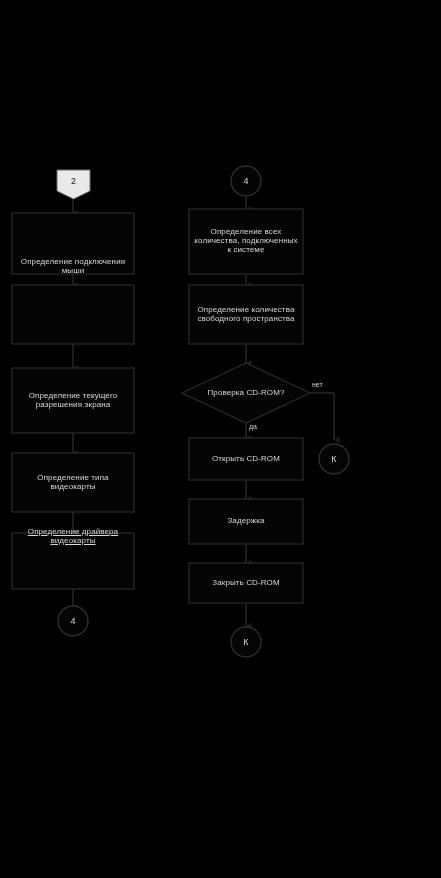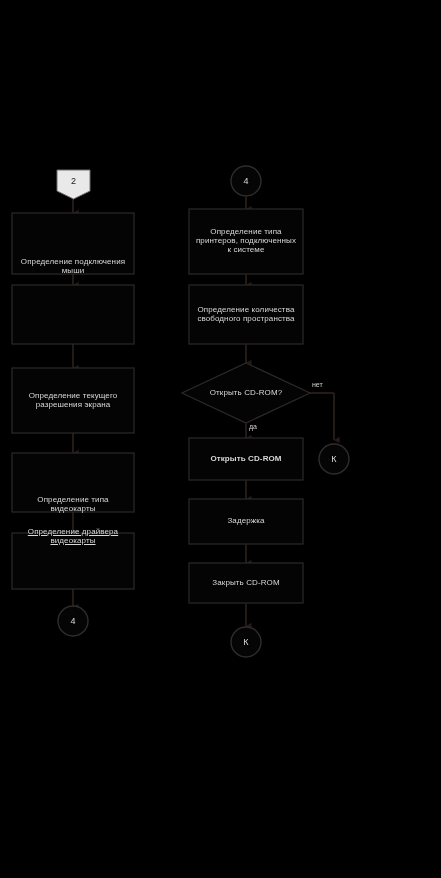--- a/index.html
+++ b/index.html
@@ -101,36 +101,36 @@
     <rect x="189" y="563" width="114" height="40" fill="#040404" stroke="#2a2a2a" stroke-width="1.2"></rect>
     <line x1="246" y1="603" x2="246" y2="626" stroke="#241a16" stroke-width="2" marker-end="url(#ah)"></line>
 
     <circle cx="246" cy="642" r="15" fill="#050505" stroke="#2e2e2e" stroke-width="1.4"></circle>
   </svg>
 
   <div class="node-text" style="left:57px; top:170px; width:33px; height:22px; font-size:9px; color:#1a1a1a;">2</div>
 
   <div class="node-text" style="left:12px; top:213px; width:122px; height:61px;margin-top:23px;">Определение подключения мыши</div>
   <div class="node-text" style="left:12px; top:368px; width:122px; height:65px;border-radius:9px;">Определение текущего разрешения экрана</div>
-  <div class="node-text" style="left:12px; top:453px; width:122px; height:59px;margin-top:22px;">Определение типа видеокарты</div>
+  <div class="node-text" style="left:12px; top:453px; width:122px; height:59px;">Определение типа видеокарты</div>
   <div class="node-text" style="left:12px; top:509px; width:122px; height:56px;text-decoration:underline;">Определение драйвера видеокарты</div>
 
   <div class="node-text" style="left:58px; top:606px; width:30px; height:30px; font-size:9px;">4</div>
 
   <div class="node-text" style="left:231px; top:166px; width:30px; height:30px; font-size:9px;">4</div>
 
-  <div class="node-text" style="left:189px; top:209px; width:114px; height:65px;">Определение типа принтеров, подключенных к системе</div>
+  <div class="node-text" style="left:189px; top:209px; width:114px; height:65px;">Определение всех количества, подключенных к системе</div>
   <div class="node-text" style="left:189px; top:285px; width:114px; height:59px;">Определение количества свободного пространства</div>
 
-  <div class="node-text" style="left:196px; top:372px; width:100px; height:42px;">Открыть CD-ROM?</div>
+  <div class="node-text" style="left:196px; top:372px; width:100px; height:42px;">Проверка CD-ROM?</div>
 
   <div class="branch-label" style="left:312px; top:381px;">нет</div>
   <div class="branch-label" style="left:249px; top:423px;">да</div>
 
   <div class="node-text" style="left:319px; top:444px; width:30px; height:30px; font-size:9px;">К</div>
 
-  <div class="node-text" style="left:189px; top:438px; width:114px; height:42px;font-weight:bold;">Открыть CD-ROM</div>
+  <div class="node-text" style="left:189px; top:438px; width:114px; height:42px;">Открыть CD-ROM</div>
   <div class="node-text" style="left:189px; top:499px; width:114px; height:45px;">Задержка</div>
   <div class="node-text" style="left:189px; top:563px; width:114px; height:40px;">Закрыть CD-ROM</div>
 
   <div class="node-text" style="left:231px; top:627px; width:30px; height:30px; font-size:9px;">К</div>
 
 </div>
 
 </body></html>

